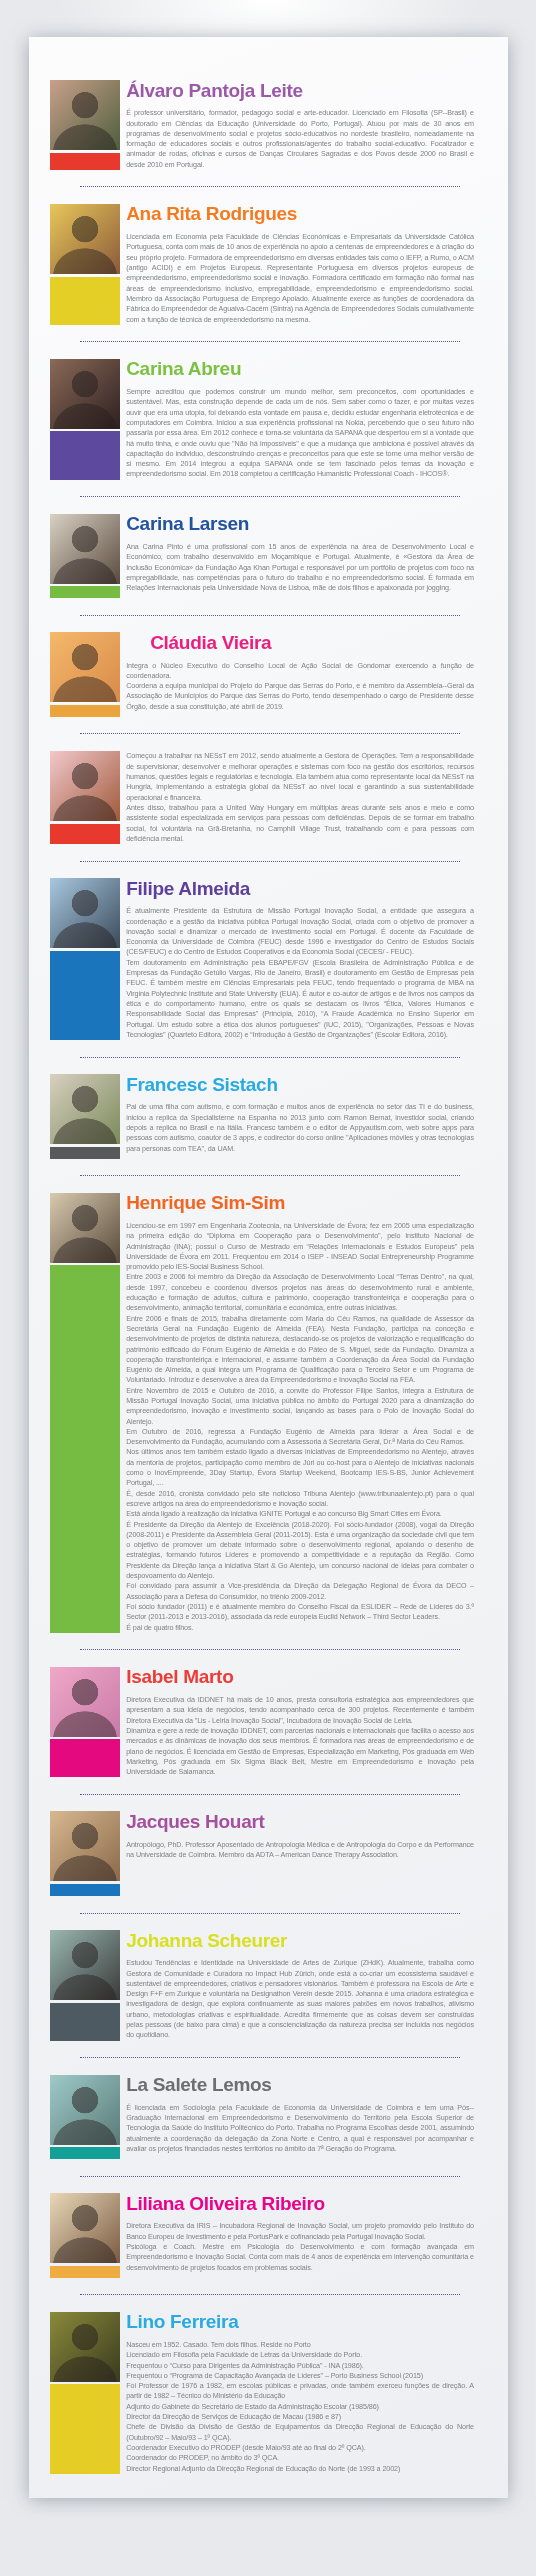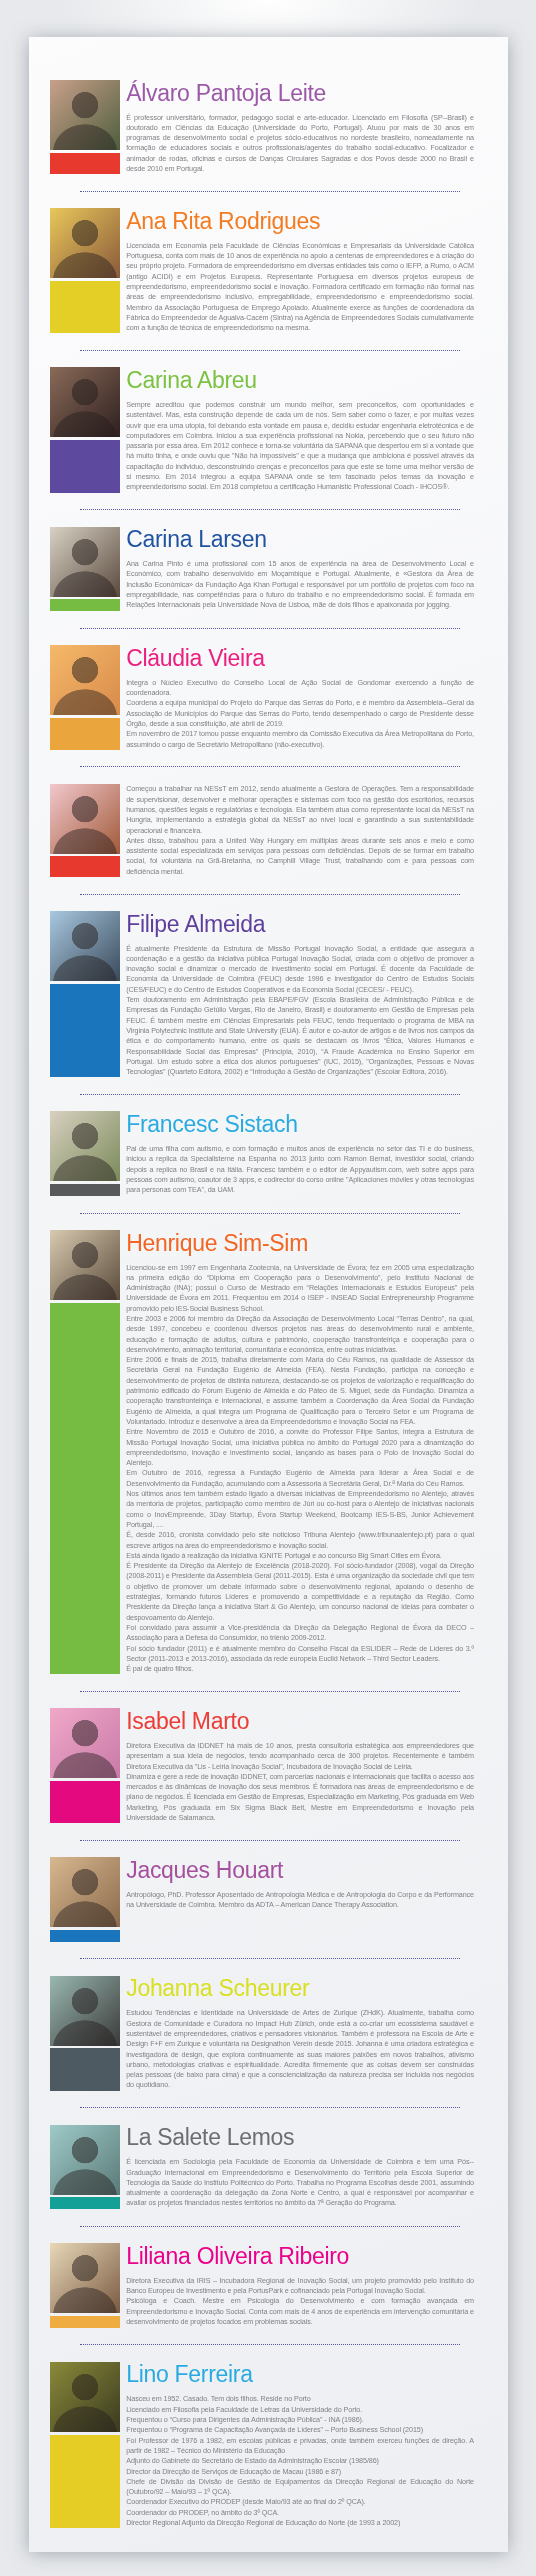--- a/index.html
+++ b/index.html
@@ -36,22 +36,22 @@
     flex: 0 0 70px;
   }
   .color-bar {
     margin-top: 2.6px;
     flex: 1 1 auto;
     min-height: 12px;
   }
   .info-col { flex: 1 1 auto; min-width: 0; padding-top: 0.5px; }
   .name {
     margin: 0 0 7.2px 0;
-    font-size: 23px;
-    font-weight: 400;
+    font-size: 19px;
+    font-weight: 700;
     letter-spacing: -0.3px;
     line-height: 1.08;
   }
   .bio {
     color: #808184;
     font-size: 7.2px;
     line-height: 10.3px;
     text-align: justify;
     letter-spacing: -0.1px;
   }
@@ -127,25 +127,24 @@
     </div>
   </section>
   <hr class="separator">
 
   <section class="member">
     <div class="photo-col">
       <div class="photo" style="background: radial-gradient(circle at 50% 36%, rgba(35, 28, 28, 0.5) 0px, rgba(35, 28, 28, 0.5) 13px, rgba(35, 28, 28, 0) 13.4px), radial-gradient(46% 40% at 50% 103%, rgba(35, 28, 28, 0.45) 0px, rgba(35, 28, 28, 0.45) 98%, rgba(35, 28, 28, 0) 100%), linear-gradient(135deg, rgb(245, 185, 106), rgb(216, 138, 74));"></div>
       <div class="color-bar" style="background: rgb(234, 166, 60);"></div>
     </div>
     <div class="info-col">
-      <h2 class="name" style="color: rgb(236, 31, 128);">Cláudia Vieira</h2>
+      <h2 class="name" style="color: rgb(236, 31, 128); margin-left: 24px;">Cláudia Vieira</h2>
       <div class="bio">
             <p>Integra o Núcleo Executivo do Conselho Local de Ação Social de Gondomar exercendo a função de coordenadora.</p>
             <p>Coordena a equipa municipal do Projeto do Parque das Serras do Porto, e é membro da Assembleia--Geral da Associação de Municípios do Parque das Serras do Porto, tendo desempenhado o cargo de Presidente desse Órgão, desde a sua constituição, até abril de 2019.</p>
-            <p>Em novembro de 2017 tomou posse enquanto membro da Comissão Executiva da Área Metropolitana do Porto, assumindo o cargo de Secretário Metropolitano (não-executivo).</p>
           </div>
     </div>
   </section>
   <hr class="separator">
 
   <section class="member">
     <div class="photo-col">
       <div class="photo" style="background: radial-gradient(circle at 50% 36%, rgba(35, 28, 28, 0.5) 0px, rgba(35, 28, 28, 0.5) 13px, rgba(35, 28, 28, 0) 13.4px), radial-gradient(46% 40% at 50% 103%, rgba(35, 28, 28, 0.45) 0px, rgba(35, 28, 28, 0.45) 98%, rgba(35, 28, 28, 0) 100%), linear-gradient(135deg, rgb(242, 200, 204), rgb(160, 90, 58));"></div>
       <div class="color-bar" style="background: rgb(232, 57, 46);"></div>
     </div>

